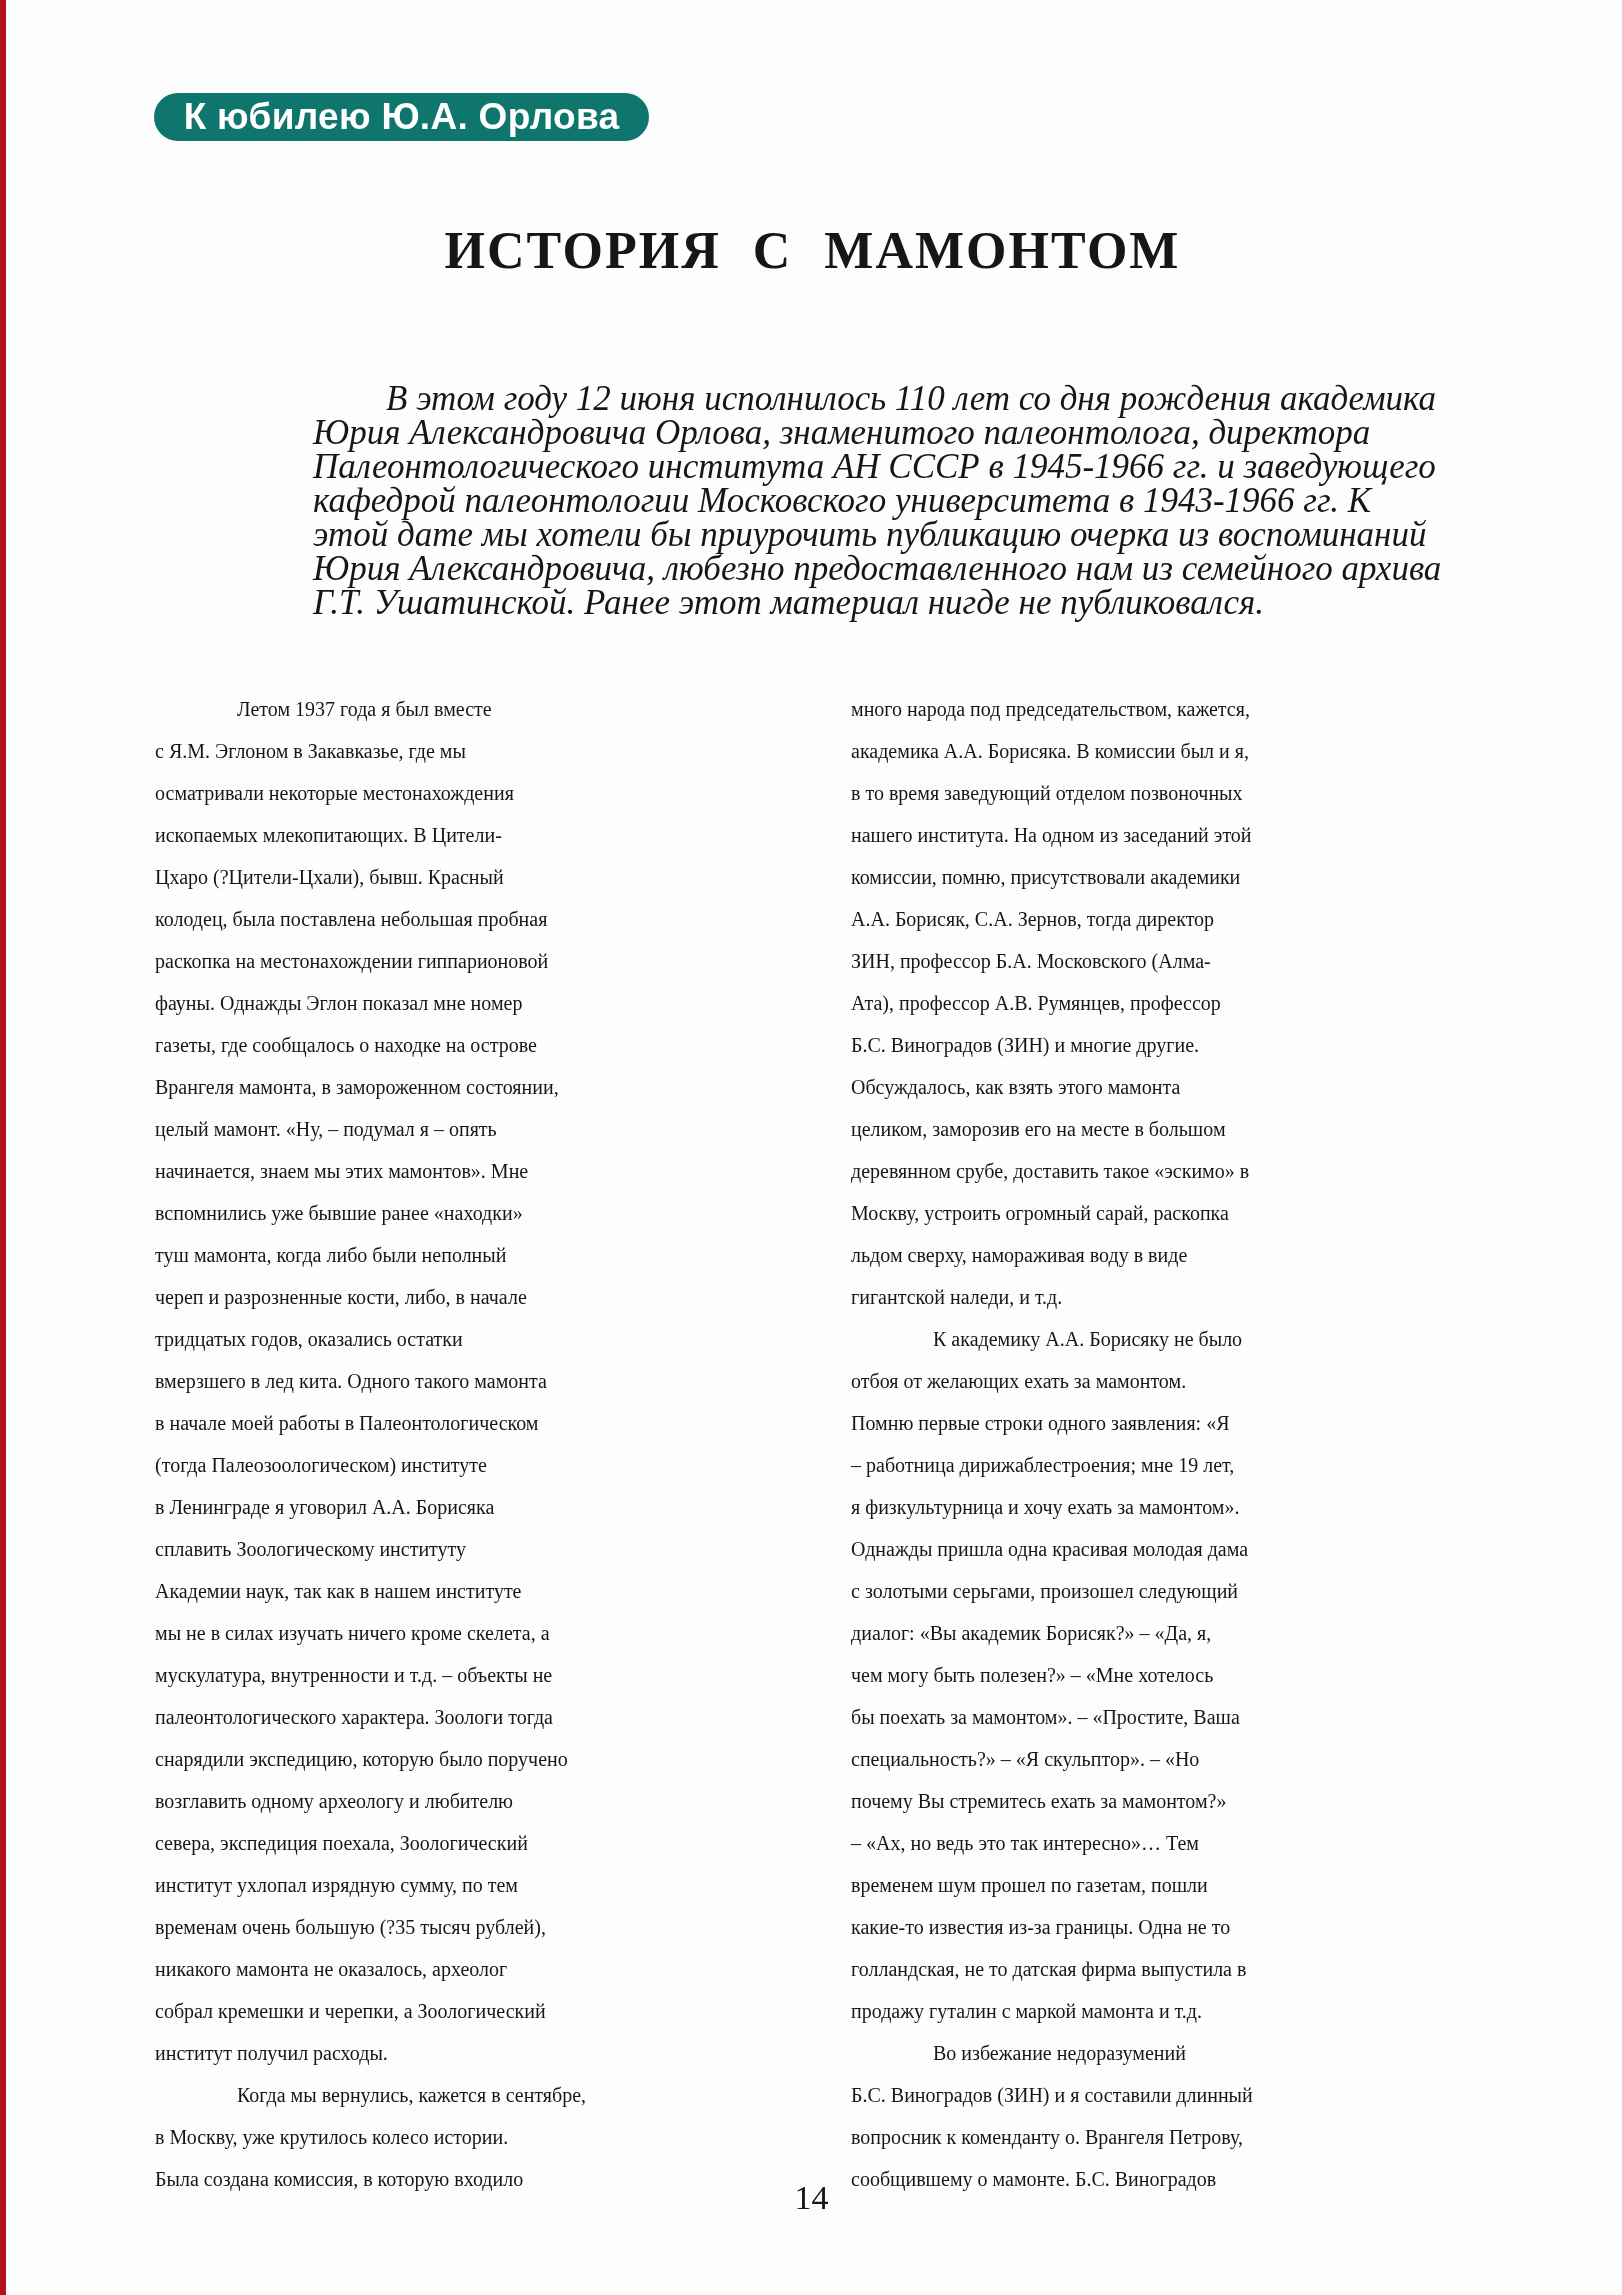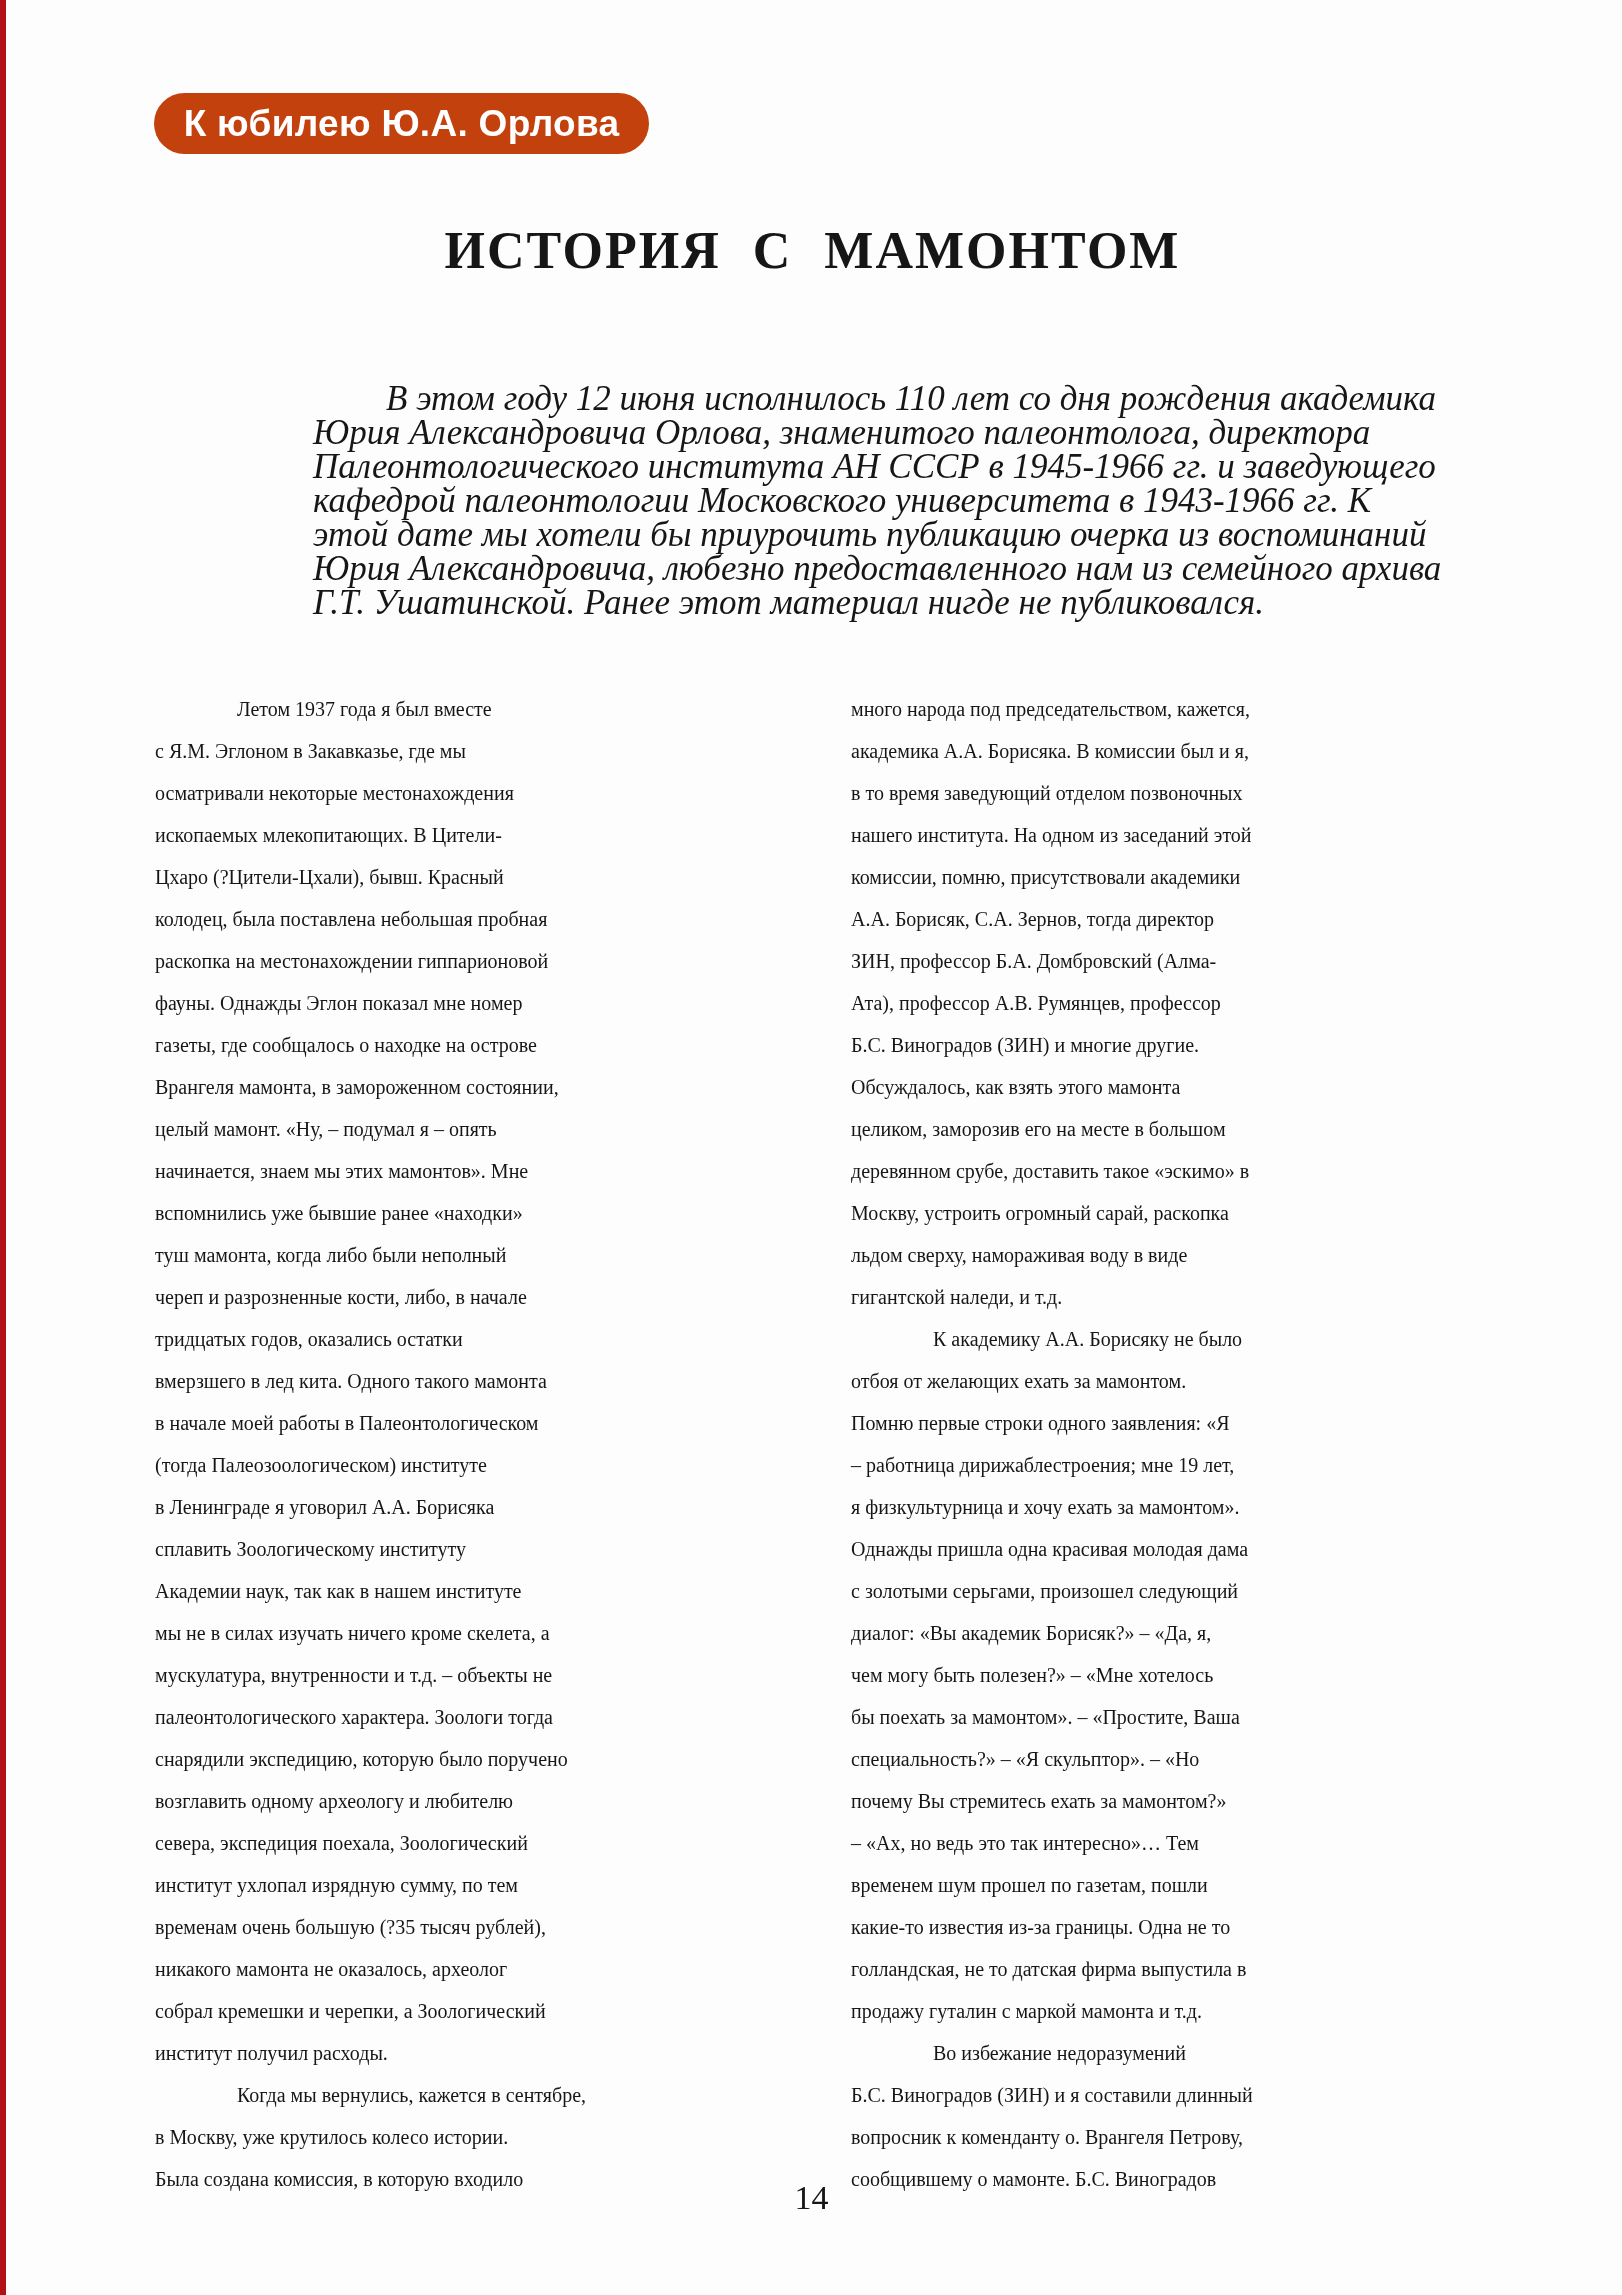--- a/index.html
+++ b/index.html
@@ -12,22 +12,22 @@
     color:#161616;
     overflow:hidden;
   }
   .spine-rule {
     position:absolute; left:0; top:0;
     width:5.9px; height:2295px;
     background:#b11116;
   }
   .rubric-badge {
     position:absolute; left:154px; top:93px;
-    width:495px; height:61px;
-    background:#c2410c;
+    width:495px; height:48px;
+    background:#0f766e;
     border-radius:39px;
     display:flex; align-items:center; justify-content:center;
     font-family:"Liberation Sans", sans-serif;
     font-weight:bold; font-size:37px; color:#ffffff;
     letter-spacing:0.3px;
     white-space:nowrap;
   }
   .article-title {
     position:absolute; left:0; top:220px; width:1623px;
     text-align:center;
@@ -117,21 +117,21 @@
       <div class="line">Была создана комиссия, в которую входило</div>
     </div>
 
   <div class="body-col col-right">
       <div class="line">много народа под председательством, кажется,</div>
       <div class="line">академика А.А. Борисяка. В комиссии был и я,</div>
       <div class="line">в то время заведующий отделом позвоночных</div>
       <div class="line">нашего института. На одном из заседаний этой</div>
       <div class="line">комиссии, помню, присутствовали академики</div>
       <div class="line">А.А. Борисяк, С.А. Зернов, тогда директор</div>
-      <div class="line">ЗИН, профессор Б.А. Домбровский (Алма-</div>
+      <div class="line">ЗИН, профессор Б.А. Московского (Алма-</div>
       <div class="line">Ата), профессор А.В. Румянцев, профессор</div>
       <div class="line">Б.С. Виноградов (ЗИН) и многие другие.</div>
       <div class="line">Обсуждалось, как взять этого мамонта</div>
       <div class="line">целиком, заморозив его на месте в большом</div>
       <div class="line">деревянном срубе, доставить такое «эскимо» в</div>
       <div class="line">Москву, устроить огромный сарай, раскопка</div>
       <div class="line">льдом сверху, намораживая воду в виде</div>
       <div class="line">гигантской наледи, и т.д.</div>
       <div class="line indent">К академику А.А. Борисяку не было</div>
       <div class="line">отбоя от желающих ехать за мамонтом.</div>

